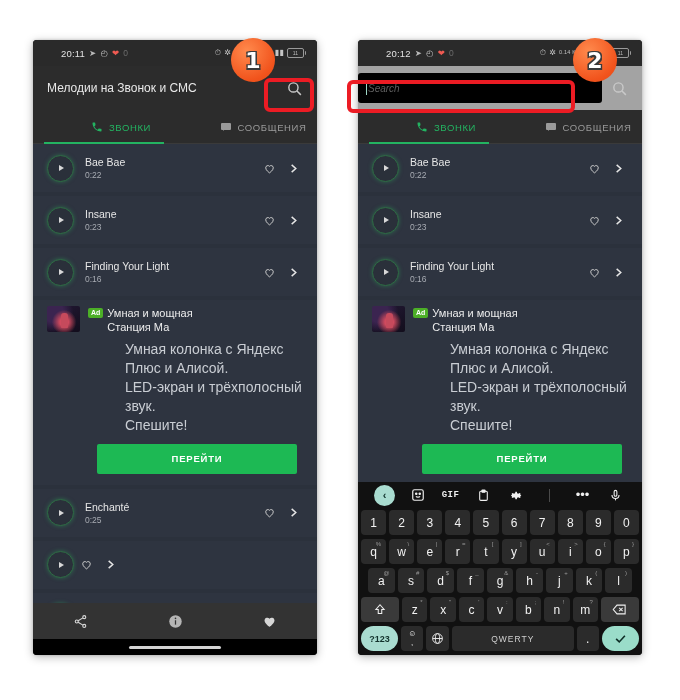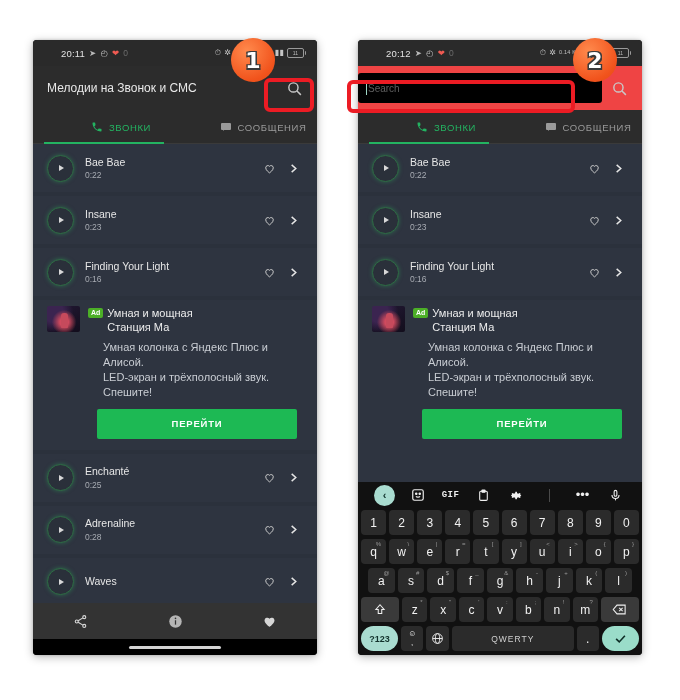--- a/index.html
+++ b/index.html
@@ -84,23 +84,24 @@
     flex: 1;
   }
   .icon-btn {
     width: 34px; height: 34px;
     display: flex; align-items: center; justify-content: center;
   }
   .search-glyph { display:block; }
 
   .searchbar-wrap {
     height: 44px; flex: 0 0 44px;
-    background: #ef4444;
+    background: #a3a3a3;
     display: flex; align-items: center;
     padding: 0 6px 0 0;
+    font-style: italic;
   }
   .search-field {
     flex: 1;
     height: 30px;
     background: #000000;
     margin-left: 0px;
     border-radius: 3px;
     display: flex;
     align-items: center;
     padding-left: 8px;
@@ -201,22 +202,22 @@
   .ad-badge {
     background: #4caf27; color: #ffffff;
     font-size: 7px; font-weight: bold;
     padding: 1px 3px; border-radius: 2px;
     margin: 2px 4px 0 8px;
     line-height: 1.1;
     align-self: flex-start;
   }
   .ad-title { font-size: 11px; color: #ededed; line-height: 1.28; }
   .ad-body {
-    font-size: 11px; color: #c9cdd3; line-height: 1.35;
-    margin: 6px 0 0 56px;
+    font-size: 14px; color: #c9cdd3; line-height: 1.35;
+    margin: 6px 0 0 78px;
   }
   .ad-cta {
     margin: 9px 8px 2px 50px;
     height: 30px;
     background: #1db954;
     border-radius: 2px;
     display: flex; align-items: center; justify-content: center;
     color: #ffffff; font-size: 9.5px; font-weight: bold; letter-spacing: .8px;
   }
 
@@ -455,24 +456,20 @@
                 <path d="M8 4l9 8-9 8"></path>
               </svg>
           </div>
         </div>
         <div class="row-sep"></div>
 
         <div class="row">
           <div class="play">
               <i></i>
             </div>
-          <div class="row-text">
-            <div class="row-title">Adrenaline</div>
-            <div class="row-dur">0:28</div>
-          </div>
           <div class="heart">
             <svg width="13" height="13" viewBox="0 0 24 24" fill="none" stroke="#cfcfcf" stroke-width="1.8">
               <path d="M12 20s-7-4.6-7-9.3A4 4 0 0 1 12 8a4 4 0 0 1 7 2.7C19 15.4 12 20 12 20z"></path>
             </svg>
           </div>
           <div class="chev">
             <svg width="11" height="11" viewBox="0 0 24 24" fill="none" stroke="#e6e6e6" stroke-width="3.2">
                 <path d="M8 4l9 8-9 8"></path>
               </svg>
           </div>

